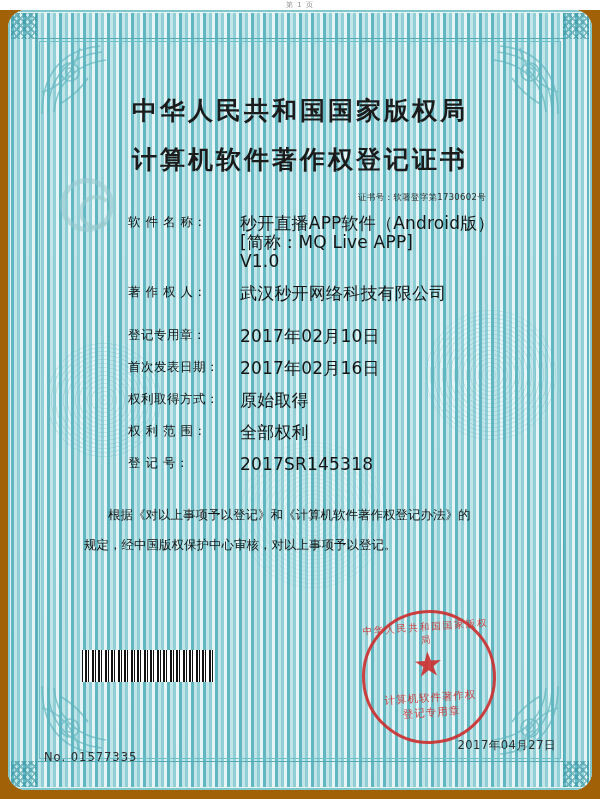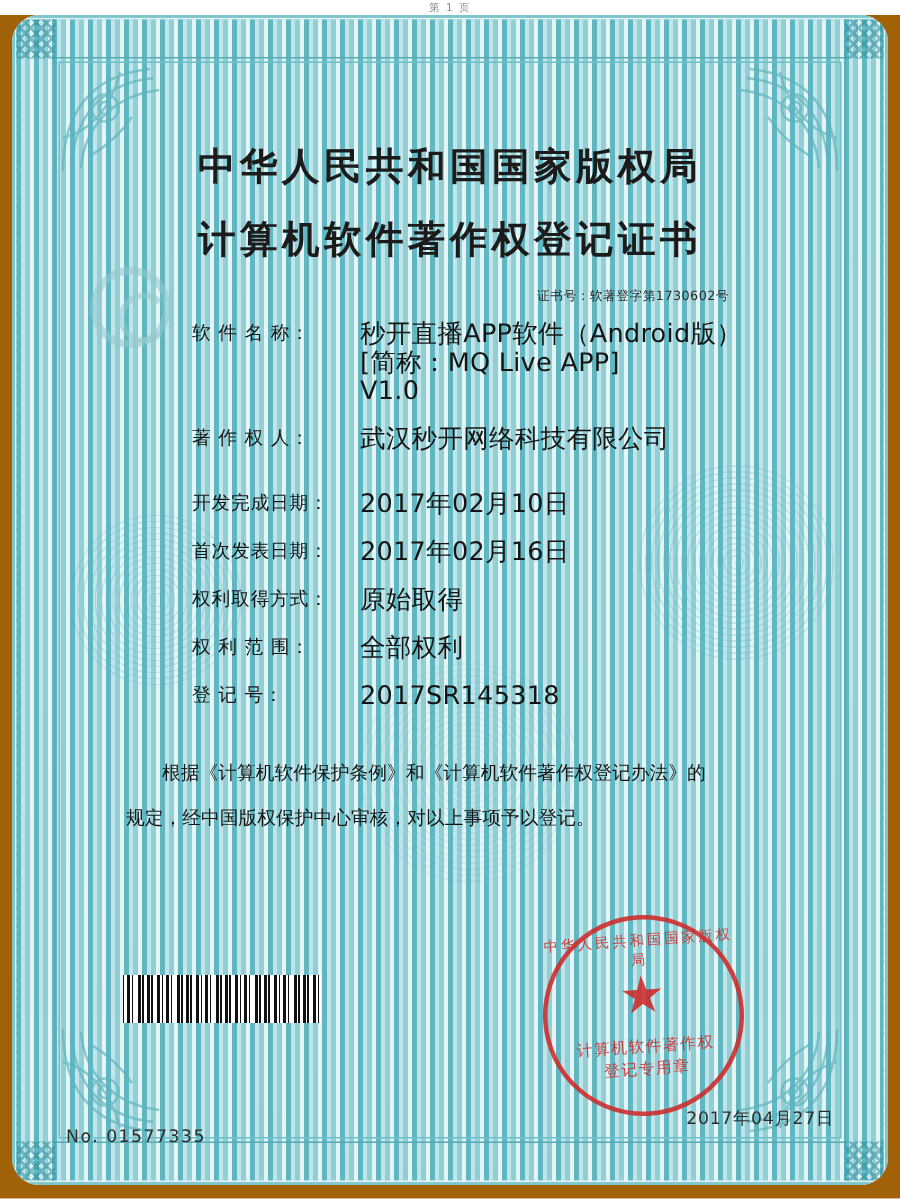--- a/index.html
+++ b/index.html
@@ -351,21 +351,21 @@
             <span class="sub">V1.0</span>
           </div>
         </div>
 
         <div class="row">
           <div class="label">著 作 权 人：</div>
           <div class="value">武汉秒开网络科技有限公司</div>
         </div>
 
         <div class="row gap-row">
-          <div class="label">开发完成日期：</div>
+          <div class="label">登记专用章：</div>
           <div class="value">2017年02月10日</div>
         </div>
 
         <div class="row">
           <div class="label">首次发表日期：</div>
           <div class="value">2017年02月16日</div>
         </div>
 
         <div class="row">
           <div class="label">权利取得方式：</div>
@@ -378,21 +378,21 @@
         </div>
 
         <div class="row">
           <div class="label">登 记 号：</div>
           <div class="value">2017SR145318</div>
         </div>
 
       </div>
 
       <div class="para">
-        <span class="indent"></span><span>根据《计算机软件保护条例》和《计算机软件著作权登记办法》的</span><br>
+        <span class="indent"></span><span>根据《对以上事项予以登记》和《计算机软件著作权登记办法》的</span><br>
         <span>规定，经中国版权保护中心审核，对以上事项予以登记。</span>
       </div>
 
     </div>
 
     <div class="barcode"></div>
 
     <div class="seal">
       <div class="arc">中华人民共和国国家版权局</div>
       <div class="star">★</div>

